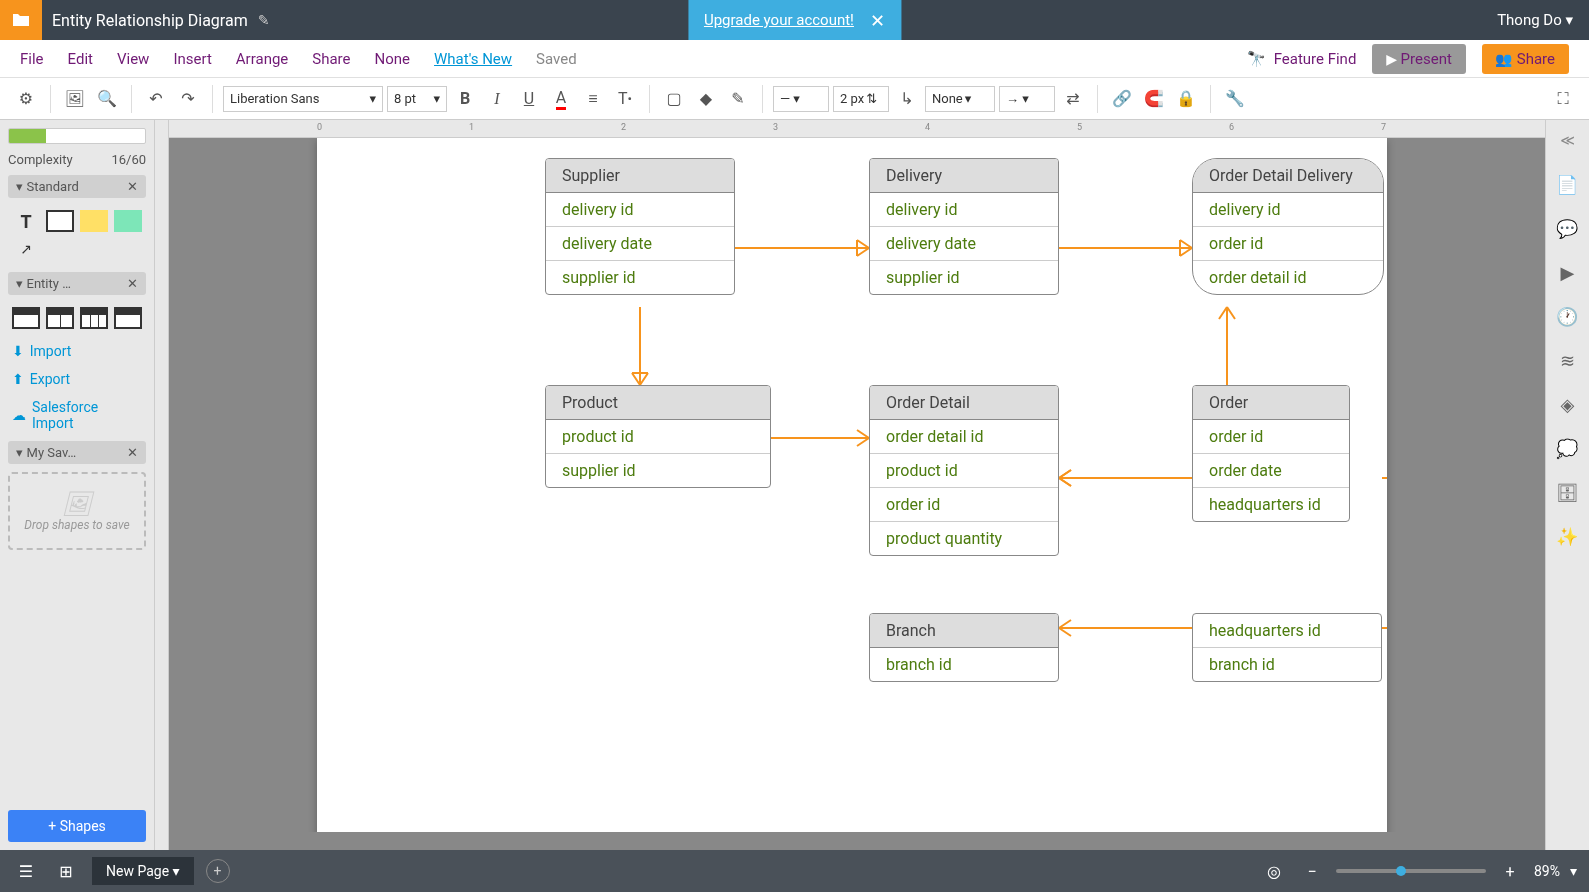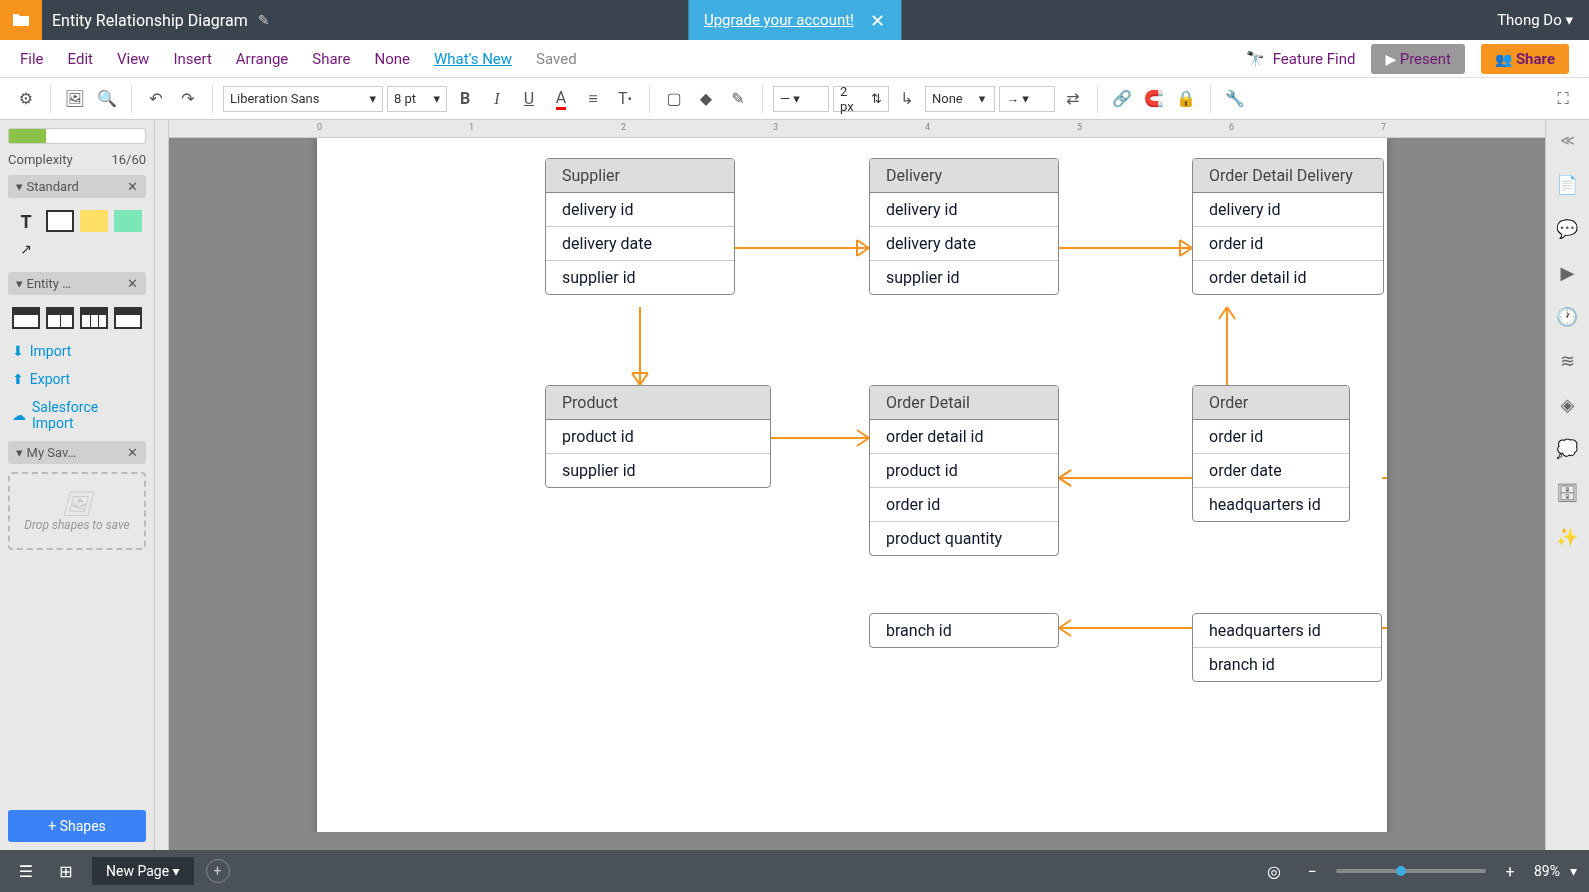--- a/index.html
+++ b/index.html
@@ -12,25 +12,25 @@
 .upgrade-banner a{color:#fff;text-decoration:underline;font-size:15px}
 .upgrade-close{color:#fff;font-size:18px;cursor:pointer}
 .user-menu{margin-left:auto;padding:0 16px;color:#fff;font-size:15px;cursor:pointer}
 .menubar{height:38px;display:flex;align-items:center;padding:0 20px;gap:24px;border-bottom:1px solid #e0e0e0}
 .menubar span{font-size:15px;color:#701a75;cursor:pointer}
 .whats-new{color:#0096d6!important;text-decoration:underline}
 .saved{color:#888!important}
 .menu-right{margin-left:auto;display:flex;align-items:center;gap:16px}
 .feature-find{display:flex;align-items:center;gap:8px;font-size:15px;color:#444}
 .btn-present{background:#999;color:#fff;border:none;padding:6px 14px;border-radius:3px;font-size:14px;cursor:pointer}
-.btn-share{background:#f7941d;color:#fff;border:none;padding:6px 14px;border-radius:3px;font-size:14px;cursor:pointer;font-weight:700}
+.btn-share{background:#f7941d;color:#fff;border:none;padding:6px 14px;border-radius:3px;font-size:14px;cursor:pointer;font-weight:400}
 .toolbar{height:42px;display:flex;align-items:center;padding:0 12px;gap:4px;border-bottom:1px solid #ccc;background:#fff}
 .tb-sep{width:1px;height:28px;background:#ddd;margin:0 6px}
 .tb-btn{width:28px;height:28px;display:flex;align-items:center;justify-content:center;cursor:pointer;color:#555;font-size:16px}
-.tb-select{height:26px;border:1px solid #ccc;background:#fff;padding:0 6px;font-size:13px;display:flex;align-items:center;gap:16px;cursor:pointer}
+.tb-select{height:26px;border:1px solid #ccc;background:#fff;padding:0 6px;font-size:13px;display:flex;align-items:center;gap:2px;cursor:pointer}
 .main{display:flex;height:730px}
 .left-panel{width:155px;background:#e8e8e8;border-right:1px solid #ccc;display:flex;flex-direction:column;padding:8px;gap:8px;overflow:hidden}
 .complexity-bar{height:16px;background:#fff;border:1px solid #ccc;border-radius:2px;overflow:hidden}
 .complexity-fill{height:100%;width:27%;background:#8bc34a}
 .complexity-label{font-size:13px;color:#555;display:flex;justify-content:space-between}
 .shape-section{background:#d0d0d0;border-radius:3px;padding:4px 8px;font-size:13px;color:#555;display:flex;align-items:center;gap:4px;cursor:pointer}
 .shape-section .close{margin-left:auto}
 .shapes-grid{display:flex;flex-wrap:wrap;gap:6px;padding:4px}
 .shape-item{width:28px;height:22px;border:2px solid #333;background:#fff;cursor:pointer}
 .shape-text{width:28px;height:22px;display:flex;align-items:center;justify-content:center;font-size:18px;font-weight:bold;cursor:pointer}
@@ -40,21 +40,21 @@
 .import-link{color:#0096d6;font-size:14px;cursor:pointer;display:flex;align-items:center;gap:6px;padding:2px 4px}
 .dropzone{border:2px dashed #bbb;border-radius:4px;padding:16px 8px;text-align:center;color:#999;font-size:12px;font-style:italic}
 .shapes-btn{background:#3b82f6;color:#fff;border:none;padding:8px 16px;border-radius:3px;font-size:14px;cursor:pointer;margin-top:auto}
 .canvas-wrap{flex:1;background:#888;position:relative;overflow:hidden}
 .ruler-h{position:absolute;top:0;left:14px;right:0;height:18px;background:#e8e8e8;border-bottom:1px solid #ccc;font-size:9px;color:#888}
 .ruler-v{position:absolute;top:0;left:0;bottom:0;width:14px;background:#e8e8e8;border-right:1px solid #ccc}
 .canvas{position:absolute;top:18px;left:14px;right:18px;bottom:18px;background:#888;overflow:auto}
 .page{position:absolute;top:0;left:148px;width:1070px;height:720px;background:#fff;box-shadow:0 2px 8px rgba(0,0,0,0.3)}
 .entity{position:absolute;border:1px solid #888;background:#fff;border-radius:4px;overflow:hidden}
 .entity-header{background:#ddd;padding:7px 16px;font-size:16px;color:#444;border-bottom:1px solid #888}
-.entity-row{padding:7px 16px;font-size:16px;color:#0f172a;border-bottom:1px solid #ccc}
+.entity-row{padding:7px 16px;font-size:16px;color:#4d7c0f;border-bottom:1px solid #ccc}
 .entity-row:last-child{border-bottom:none}
 .right-panel{width:44px;background:#e8e8e8;border-left:1px solid #ccc;display:flex;flex-direction:column;align-items:center;padding-top:8px;gap:20px}
 .right-panel .icon{width:24px;height:24px;display:flex;align-items:center;justify-content:center;color:#666;cursor:pointer;font-size:18px}
 .collapse-btn{font-size:14px;color:#888;cursor:pointer;padding:4px}
 .bottombar{height:42px;background:#4a5159;display:flex;align-items:center;padding:0 12px;gap:12px;color:#fff}
 .page-tab{background:#2c333a;padding:6px 14px;font-size:14px;color:#fff;cursor:pointer}
 .add-page{width:24px;height:24px;border:1px solid #888;border-radius:50%;display:flex;align-items:center;justify-content:center;cursor:pointer;color:#ccc}
 .zoom-controls{margin-left:auto;display:flex;align-items:center;gap:10px}
 .zoom-slider{width:150px;height:4px;background:#888;position:relative;border-radius:2px}
 .zoom-thumb{position:absolute;width:10px;height:10px;background:#3eaee0;border-radius:50%;top:-3px;left:40%}
@@ -253,21 +253,21 @@
             <div class="entity-row">delivery id</div>
             <div class="entity-row">delivery date</div>
             <div class="entity-row">supplier id</div>
           </div>
           <div class="entity" style="left: 552px; top: 20px; width: 190px;">
             <div class="entity-header">Delivery</div>
             <div class="entity-row">delivery id</div>
             <div class="entity-row">delivery date</div>
             <div class="entity-row">supplier id</div>
           </div>
-          <div class="entity" style="left: 875px; top: 20px; width: 192px;">
+          <div class="entity" style="left: 875px; top: 20px; width: 192px; border-radius: 25px;">
             <div class="entity-header">Order Detail Delivery</div>
             <div class="entity-row">delivery id</div>
             <div class="entity-row">order id</div>
             <div class="entity-row">order detail id</div>
           </div>
           <div class="entity" style="left: 228px; top: 247px; width: 226px;">
             <div class="entity-header">Product</div>
             <div class="entity-row">product id</div>
             <div class="entity-row">supplier id</div>
           </div>
@@ -278,20 +278,21 @@
             <div class="entity-row">order id</div>
             <div class="entity-row">product quantity</div>
           </div>
           <div class="entity" style="left: 875px; top: 247px; width: 158px;">
             <div class="entity-header">Order</div>
             <div class="entity-row">order id</div>
             <div class="entity-row">order date</div>
             <div class="entity-row">headquarters id</div>
           </div>
           <div class="entity" style="left: 552px; top: 475px; width: 190px;">
+            <div class="entity-header">Branch</div>
             <div class="entity-row">branch id</div>
           </div>
           <div class="entity" style="left: 875px; top: 475px; width: 190px;">
             <div class="entity-row">headquarters id</div>
             <div class="entity-row">branch id</div>
           </div>
         </div>
     </div>
   </div>
 

